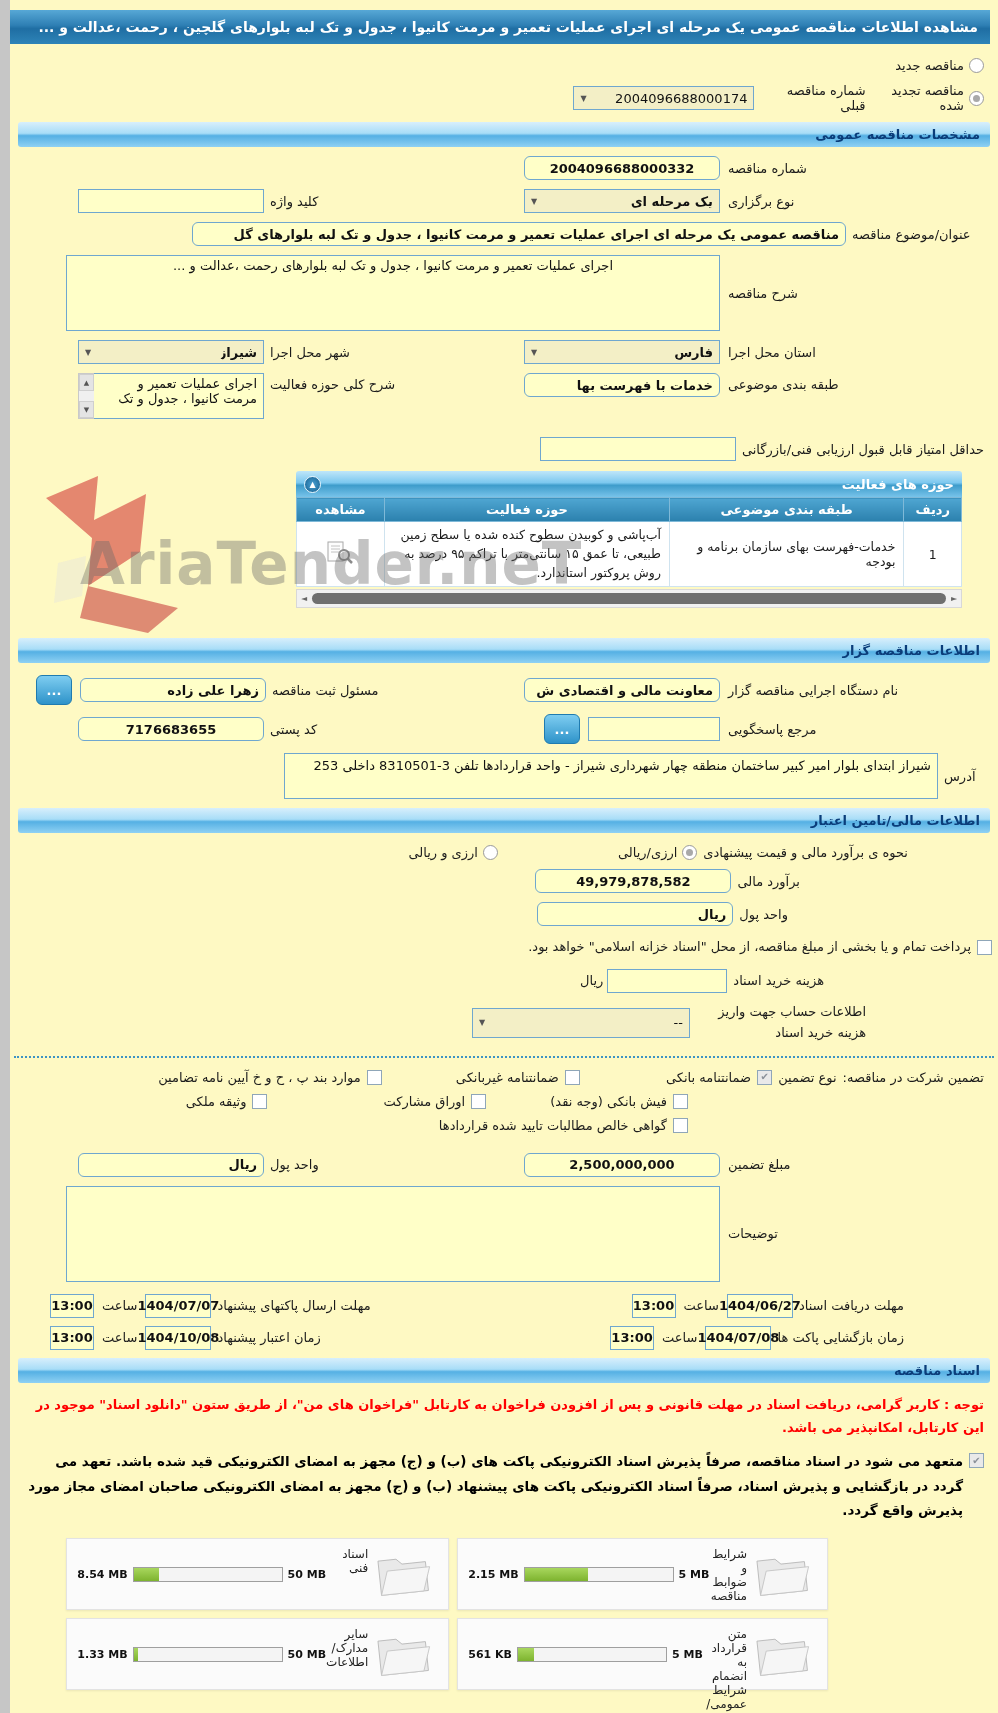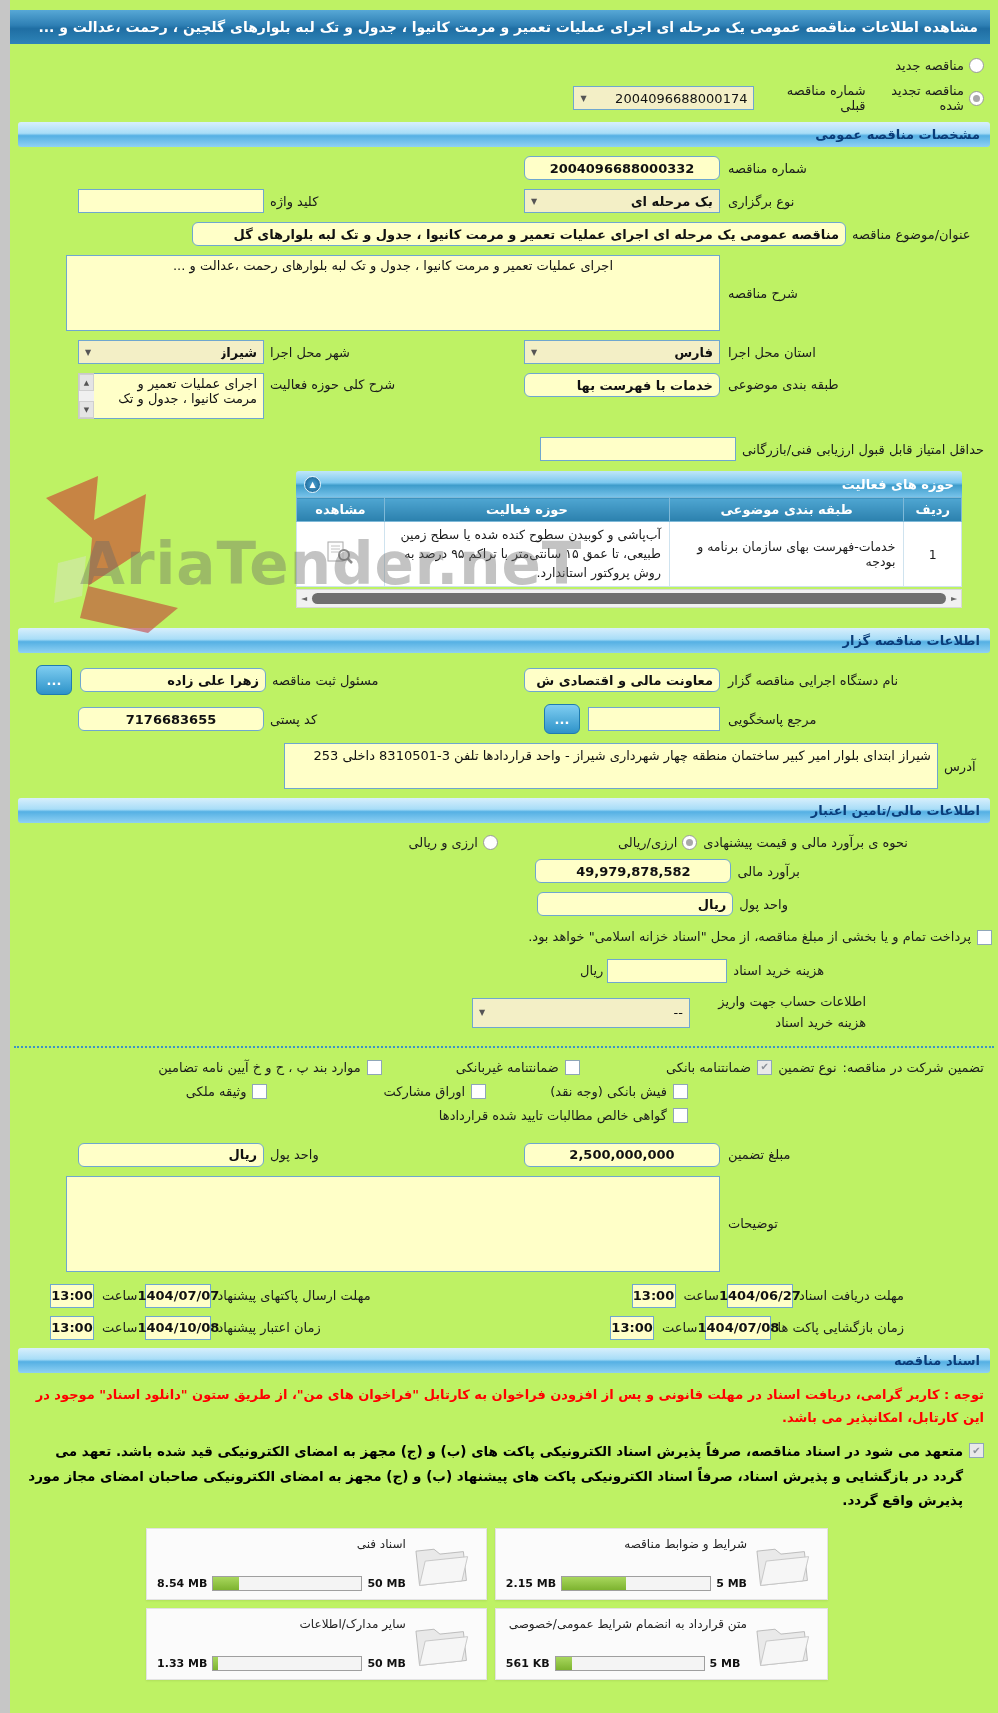--- a/index.html
+++ b/index.html
@@ -2,21 +2,21 @@
 <html lang="fa" dir="rtl"><head>
 <meta charset="utf-8">
 <style>
   html,body{margin:0;padding:0;}
   body{
     width:998px;height:1713px;overflow:hidden;position:relative;
     background:#d2d2d2;direction:rtl;
     font-family:"DejaVu Sans","Liberation Sans",sans-serif;
     font-size:13px;color:#1c1c1c;
   }
-  .page{position:absolute;inset:0;background:#bef264;border-left:10px solid #c6c6c6;}
+  .page{position:absolute;inset:0;background:#fef9c3;border-left:10px solid #c6c6c6;}
 
   
   .titlebar{
     margin:10px 8px 0 0;height:34px;line-height:34px;
     background:linear-gradient(#57a8d6 0%,#2e7fb4 45%,#1f6ea3 55%,#2e84b8 100%);
     color:#fff;font-weight:bold;font-size:14px;
     padding:0 12px;white-space:nowrap;overflow:hidden;
   }
   .secbar{
     height:25px;margin:8px 8px 0 8px;border-radius:3px;
@@ -99,21 +99,21 @@
   .dotline{border-top:2px dotted #3d93c4;margin:12px 4px;}
   .notice{color:#f00;font-weight:bold;margin:10px 14px;line-height:1.8;font-size:13px;}
 
   
   .trow{display:flex;align-items:center;margin:8px 14px;padding-right:80px;padding-left:26px;}
 
   
   .cards{width:648px;margin:16px auto 0;display:grid;grid-template-columns:1fr 1fr;gap:8px;}
   .card{background:#fbfbfb;border:1px solid #e3e3e3;box-shadow:0 1px 2px rgba(0,0,0,.08);
     height:72px;padding:8px 10px;display:flex;box-sizing:border-box;}
-  .card .info{flex:1;display:flex;flex-direction:column;justify-content:space-between;}
+  .card .info{flex:1;display:flex;flex-direction:row;justify-content:space-between;}
   .card .ctitle{font-size:12px;color:#222;}
   .prog{display:flex;align-items:center;direction:ltr;gap:5px;}
   .prog .sz,.prog .mx{font-size:11px;font-weight:bold;color:#111;white-space:nowrap;}
   .track{width:150px;height:15px;border:1px solid #9f9f9f;background:#f4f4f4;box-sizing:border-box;}
   .fill{height:100%;background:linear-gradient(#a8d75d,#7db32f);}
   .foldwrap{width:70px;display:flex;align-items:center;justify-content:center;}
 
   
   .pledge{display:flex;align-items:flex-start;margin:6px 14px;font-weight:bold;line-height:1.8;font-size:13.5px;color:#000;}
   .pledge .cb{margin-top:4px;}
@@ -259,21 +259,21 @@
 
   <div class="wm">
     <svg width="200" height="175" viewBox="0 0 200 175">
       <path d="M18 30 L70 8 L66 52 L118 26 L112 84 L60 118 L64 70 Z" fill="#cf2b2b"></path>
       <path d="M60 118 L150 140 L120 165 L52 150 Z" fill="#c43333"></path>
       <path d="M30 95 L58 88 L54 128 L26 135 Z" fill="#e0e0e0" opacity=".7"></path>
     </svg>
     <span class="wmtext">AriaTender.neT</span>
   </div>
 
-  <div class="secbar" style="margin-top:20px;">اطلاعات مناقصه گزار</div>
+  <div class="secbar" style="margin-top:30px;">اطلاعات مناقصه گزار</div>
 
   <div class="frow" style="margin-top:12px;">
     <span class="lab anchor">نام دستگاه اجرایی مناقصه گزار</span>
     <div class="inp c195 bold">معاونت مالی و اقتصادی ش</div>
     <span class="spacer"></span>
     <span class="lab">مسئول ثبت مناقصه</span>
     <div class="inp c185 bold">زهرا علی زاده</div>
     <div class="dots-btn">...</div>
     <span style="width:12px;"></span>
   </div>

